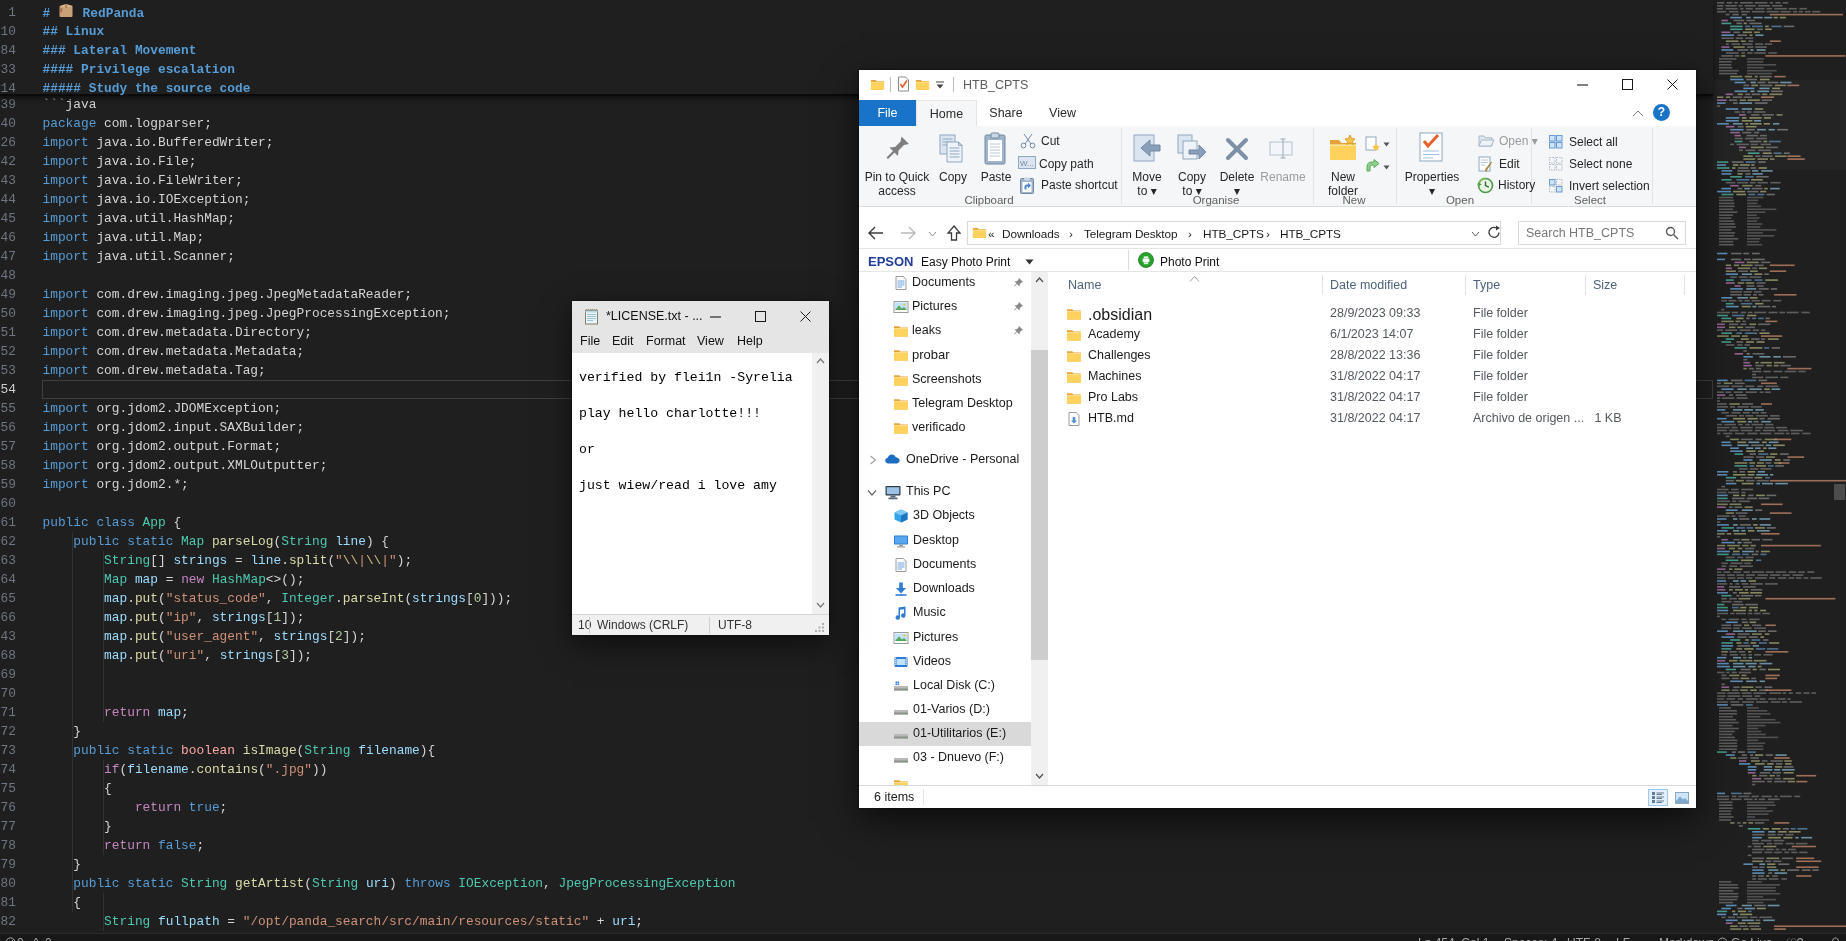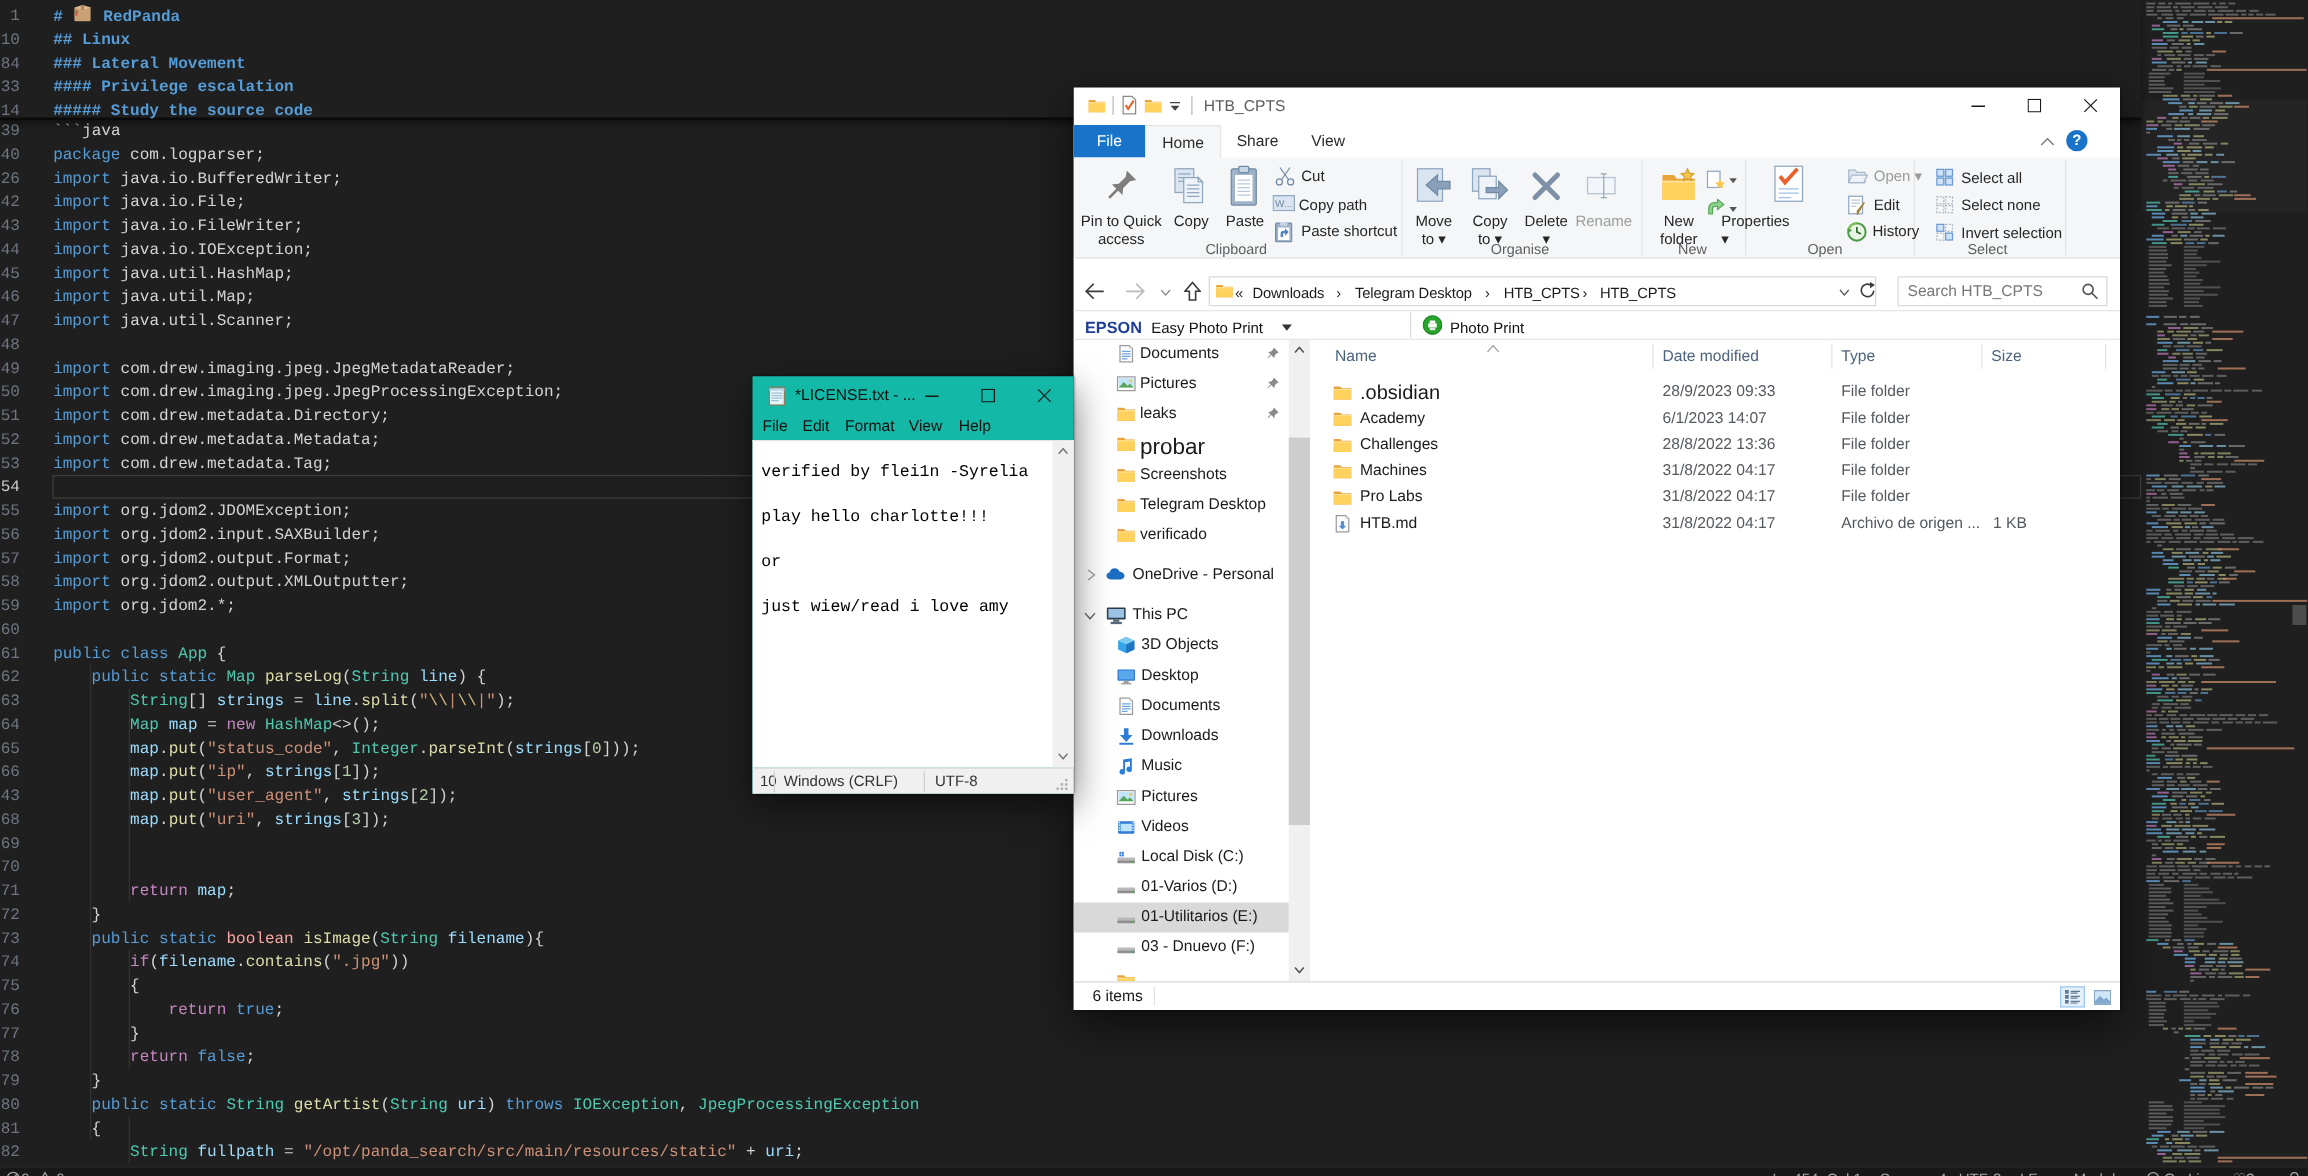--- a/index.html
+++ b/index.html
@@ -1406,21 +1406,21 @@
     <div class="abs" style="left:541px;top:124px;width:120px;text-align:center;font-size:11.5px;color:#5e5e5e">Open</div>
     <div class="abs" style="left:671px;top:124px;width:120px;text-align:center;font-size:11.5px;color:#5e5e5e">Select</div>
     <div class="abs" style="left:-17px;top:100px;width:110px;text-align:center;font-size:12px;color:#262626;line-height:14px">Pin to Quick<br>access</div>
     <div class="abs" style="left:39px;top:100px;width:110px;text-align:center;font-size:12px;color:#262626;line-height:14px">Copy<br></div>
     <div class="abs" style="left:82px;top:100px;width:110px;text-align:center;font-size:12px;color:#262626;line-height:14px">Paste<br></div>
     <div class="abs" style="left:233px;top:100px;width:110px;text-align:center;font-size:12px;color:#262626;line-height:14px">Move<br>to ▾</div>
     <div class="abs" style="left:278px;top:100px;width:110px;text-align:center;font-size:12px;color:#262626;line-height:14px">Copy<br>to ▾</div>
     <div class="abs" style="left:323px;top:100px;width:110px;text-align:center;font-size:12px;color:#262626;line-height:14px">Delete<br>▾</div>
     <div class="abs" style="left:369px;top:100px;width:110px;text-align:center;font-size:12px;color:#9b9b9b;line-height:14px">Rename<br></div>
     <div class="abs" style="left:429px;top:100px;width:110px;text-align:center;font-size:12px;color:#262626;line-height:14px">New<br>folder</div>
-    <div class="abs" style="left:518px;top:100px;width:110px;font-size:12px;color:#262626;line-height:14px">Properties<br>▾</div>
+    <div class="abs" style="left:518px;top:100px;width:110px;text-align:center;font-size:12px;color:#262626;line-height:14px">Properties<br>▾</div>
     <svg class="abs" style="left:26px;top:62px" width="26" height="34" viewBox="0 0 26 34">
       <g fill="#7e7e7e">
         <path d="M14 2 L24 12 L19 13 L13.5 18.5 L13 24 L9.5 20.5 L3 27 L1.5 25.5 L8 19 L4.5 15.5 L10 15 L15.5 9.5 L16.5 4.5 Z"></path>
       </g>
     </svg>
     <svg class="abs" style="left:80px;top:64px" width="28" height="30" viewBox="0 0 28 30">
       <rect x="1" y="1" width="15" height="19" fill="#dbe5f1" stroke="#90a7c0"></rect>
       <g stroke="#90a7c0">
         <line x1="3.5" y1="5" x2="13.5" y2="5"></line>
         <line x1="3.5" y1="8" x2="13.5" y2="8"></line>
@@ -1654,21 +1654,21 @@
     </svg>
     <div class="abs" style="left:53px;top:51px;font-size:12.5px;color:#1a1a1a;white-space:nowrap">leaks</div>
     <svg class="abs" style="left:153px;top:53px" width="12" height="12" viewBox="0 0 12 12">
       <path d="M7 1 L11 5 L9.5 5.5 L7.8 7.2 L7.5 9.5 L5 7 L2.5 9.5 L2 9 L4.5 6.5 L2.5 4.5 L4.8 4.2 L6.5 2.5 Z" fill="#8a8a8a"></path>
     </svg>
     <svg class="abs" style="left:34px;top:75px" width="16" height="16" viewBox="0 0 16 16">
       <path d="M1 3.2 L6.2 3.2 L7.4 4.6 L15 4.6 L15 13.6 L1 13.6 Z" fill="#e8a33d"></path>
       <path d="M1 5.2 L15 5.2 L15 13.6 L1 13.6 Z" fill="#ffd25e"></path>
       <path d="M1 5.2 L15 5.2 L15 6.0 L1 6.0 Z" fill="#ffe49c"></path>
     </svg>
-    <div class="abs" style="left:53px;top:75px;font-size:18px;color:#1a1a1a;white-space:nowrap">probar</div>
+    <div class="abs" style="left:53px;top:75px;font-size:13px;color:#1a1a1a;white-space:nowrap">probar</div>
     <svg class="abs" style="left:34px;top:100px" width="16" height="16" viewBox="0 0 16 16">
       <path d="M1 3.2 L6.2 3.2 L7.4 4.6 L15 4.6 L15 13.6 L1 13.6 Z" fill="#e8a33d"></path>
       <path d="M1 5.2 L15 5.2 L15 13.6 L1 13.6 Z" fill="#ffd25e"></path>
       <path d="M1 5.2 L15 5.2 L15 6.0 L1 6.0 Z" fill="#ffe49c"></path>
     </svg>
     <div class="abs" style="left:53px;top:100px;font-size:12.5px;color:#1a1a1a;white-space:nowrap">Screenshots</div>
     <svg class="abs" style="left:34px;top:124px" width="16" height="16" viewBox="0 0 16 16">
       <path d="M1 3.2 L6.2 3.2 L7.4 4.6 L15 4.6 L15 13.6 L1 13.6 Z" fill="#e8a33d"></path>
       <path d="M1 5.2 L15 5.2 L15 13.6 L1 13.6 Z" fill="#ffd25e"></path>
       <path d="M1 5.2 L15 5.2 L15 6.0 L1 6.0 Z" fill="#ffe49c"></path>
@@ -1873,21 +1873,21 @@
         <line x1="4.5" y1="6.5" x2="10" y2="6.5"></line>
         <line x1="4.5" y1="9" x2="12" y2="9"></line>
         <line x1="4.5" y1="10.5" x2="10" y2="10.5"></line>
       </g>
     </svg>
     <svg class="abs" style="left:816px;top:6px" width="14" height="12" viewBox="0 0 14 12">
       <rect x="0.5" y="0.5" width="13" height="11" fill="#cfe6f8" stroke="#8aa8c2"></rect>
       <path d="M1 9 L5 4.5 L8 7.5 L10 6 L13 9 L13 11 L1 11 Z" fill="#7fa8cc"></path>
     </svg>
   </div>
-<div class="abs" style="left:602px;top:301px;width:257px;height:334px;background:#14b8a6;box-shadow:0 10px 28px rgba(0,0,0,.55),0 0 2px rgba(0,0,0,.6);font-family:'Liberation Sans',sans-serif">
+<div class="abs" style="left:572px;top:301px;width:257px;height:334px;background:#e5e5e5;box-shadow:0 10px 28px rgba(0,0,0,.55),0 0 2px rgba(0,0,0,.6);font-family:'Liberation Sans',sans-serif">
     <svg class="abs" style="left:12px;top:7px" width="17" height="17" viewBox="0 0 17 17">
       <rect x="1.5" y="2.5" width="12" height="13.5" fill="#e8f4fb" stroke="#8a7f63"></rect>
       <path d="M1.5 2.5 L13.5 2.5 L13.5 4.5 L1.5 4.5 Z" fill="#b5d9ea"></path>
       <g stroke="#9ec1d4">
         <line x1="3" y1="6.5" x2="12" y2="6.5"></line>
         <line x1="3" y1="8.5" x2="12" y2="8.5"></line>
         <line x1="3" y1="10.5" x2="12" y2="10.5"></line>
         <line x1="3" y1="12.5" x2="9" y2="12.5"></line>
       </g>
       <path d="M1.5 2.5 L2.5 1 L3.5 2.5 L4.5 1 L5.5 2.5 L6.5 1 L7.5 2.5 L8.5 1 L9.5 2.5 L10.5 1 L11.5 2.5 L12.5 1 L13.5 2.5" fill="none" stroke="#8a7f63" stroke-width="0.7"></path>

